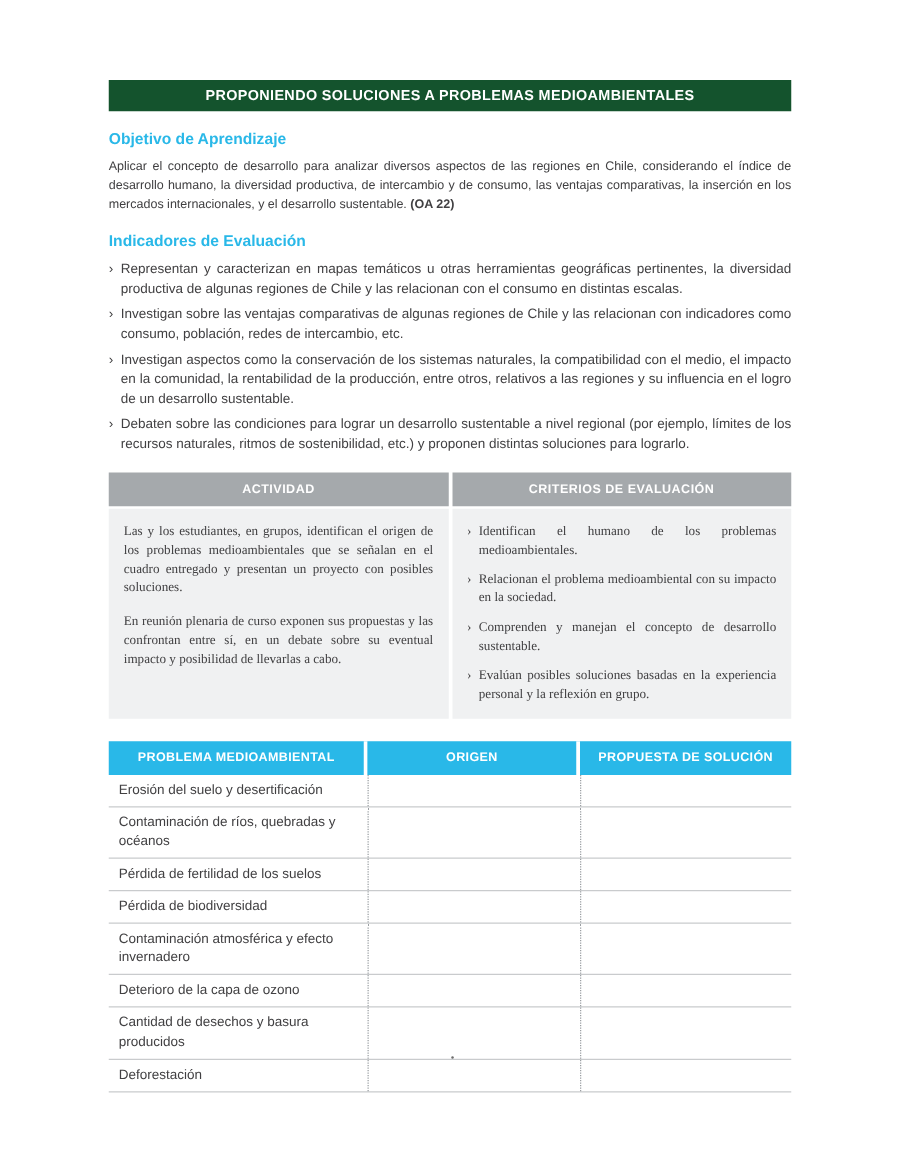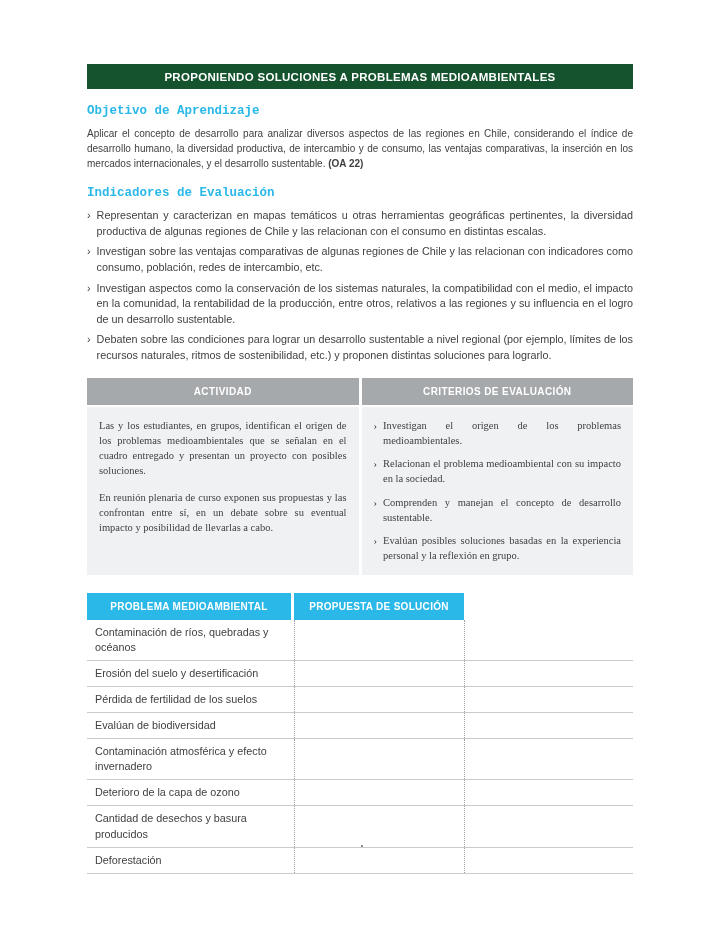--- a/index.html
+++ b/index.html
@@ -22,21 +22,20 @@
     letter-spacing: 0.3px;
     padding: 7px 4px 6px 4px;
   }
 
   .section-heading {
     color: #29b8e8;
     font-size: 12.5px;
     font-weight: bold;
     margin-top: 15px;
     margin-bottom: 8px;
-    font-family: Liberation Mono, monospace;
   }
 
   .body-text {
     font-size: 10px;
     line-height: 1.5;
     text-align: justify;
   }
   .body-text .oa { font-weight: bold; }
 
   .bullets { margin-top: 4px; }
@@ -151,61 +150,62 @@
       <div class="t1-h">CRITERIOS DE EVALUACIÓN</div>
     </div>
     <div class="t1-body">
       <div class="t1-cell">
         <p>Las y los estudiantes, en grupos, identifican el origen de los problemas medioambientales que se señalan en el cuadro entregado y presentan un proyecto con posibles soluciones.</p>
         <p>En reunión plenaria de curso exponen sus propuestas y las confrontan entre sí, en un debate sobre su eventual impacto y posibilidad de llevarlas a cabo.</p>
       </div>
       <div class="t1-cell">
         <div class="bullet">
           <span class="bm">›</span>
-          <span class="bt">Investigan el origen de los problemas medioambientales.</span>
+          <span class="bt">Identifican el humano de los problemas medioambientales.</span>
         </div>
         <div class="bullet">
           <span class="bm">›</span>
           <span class="bt">Relacionan el problema medioambiental con su impacto en la sociedad.</span>
         </div>
         <div class="bullet">
           <span class="bm">›</span>
           <span class="bt">Comprenden y manejan el concepto de desarrollo sustentable.</span>
         </div>
         <div class="bullet">
           <span class="bm">›</span>
           <span class="bt">Evalúan posibles soluciones basadas en la experiencia personal y la reflexión en grupo.</span>
         </div>
       </div>
     </div>
   </div>
 
   <div class="t2">
     <div class="t2-head">
       <div class="t2-h gapr">PROBLEMA MEDIOAMBIENTAL</div>
+      <div class="t2-h gapr">ORIGEN</div>
       <div class="t2-h">PROPUESTA DE SOLUCIÓN</div>
     </div>
 
     <div class="t2-row">
+      <div class="t2-c1">Erosión del suelo y desertificación</div>
+      <div class="t2-c2"></div>
+      <div class="t2-c3"></div>
+    </div>
+    <div class="t2-row">
       <div class="t2-c1">Contaminación de ríos, quebradas y océanos</div>
       <div class="t2-c2"></div>
       <div class="t2-c3"></div>
     </div>
     <div class="t2-row">
-      <div class="t2-c1">Erosión del suelo y desertificación</div>
-      <div class="t2-c2"></div>
-      <div class="t2-c3"></div>
-    </div>
-    <div class="t2-row">
       <div class="t2-c1">Pérdida de fertilidad de los suelos</div>
       <div class="t2-c2"></div>
       <div class="t2-c3"></div>
     </div>
     <div class="t2-row">
-      <div class="t2-c1">Evalúan de biodiversidad</div>
+      <div class="t2-c1">Pérdida de biodiversidad</div>
       <div class="t2-c2"></div>
       <div class="t2-c3"></div>
     </div>
     <div class="t2-row">
       <div class="t2-c1">Contaminación atmosférica y efecto invernadero</div>
       <div class="t2-c2"></div>
       <div class="t2-c3"></div>
     </div>
     <div class="t2-row">
       <div class="t2-c1">Deterioro de la capa de ozono</div>

